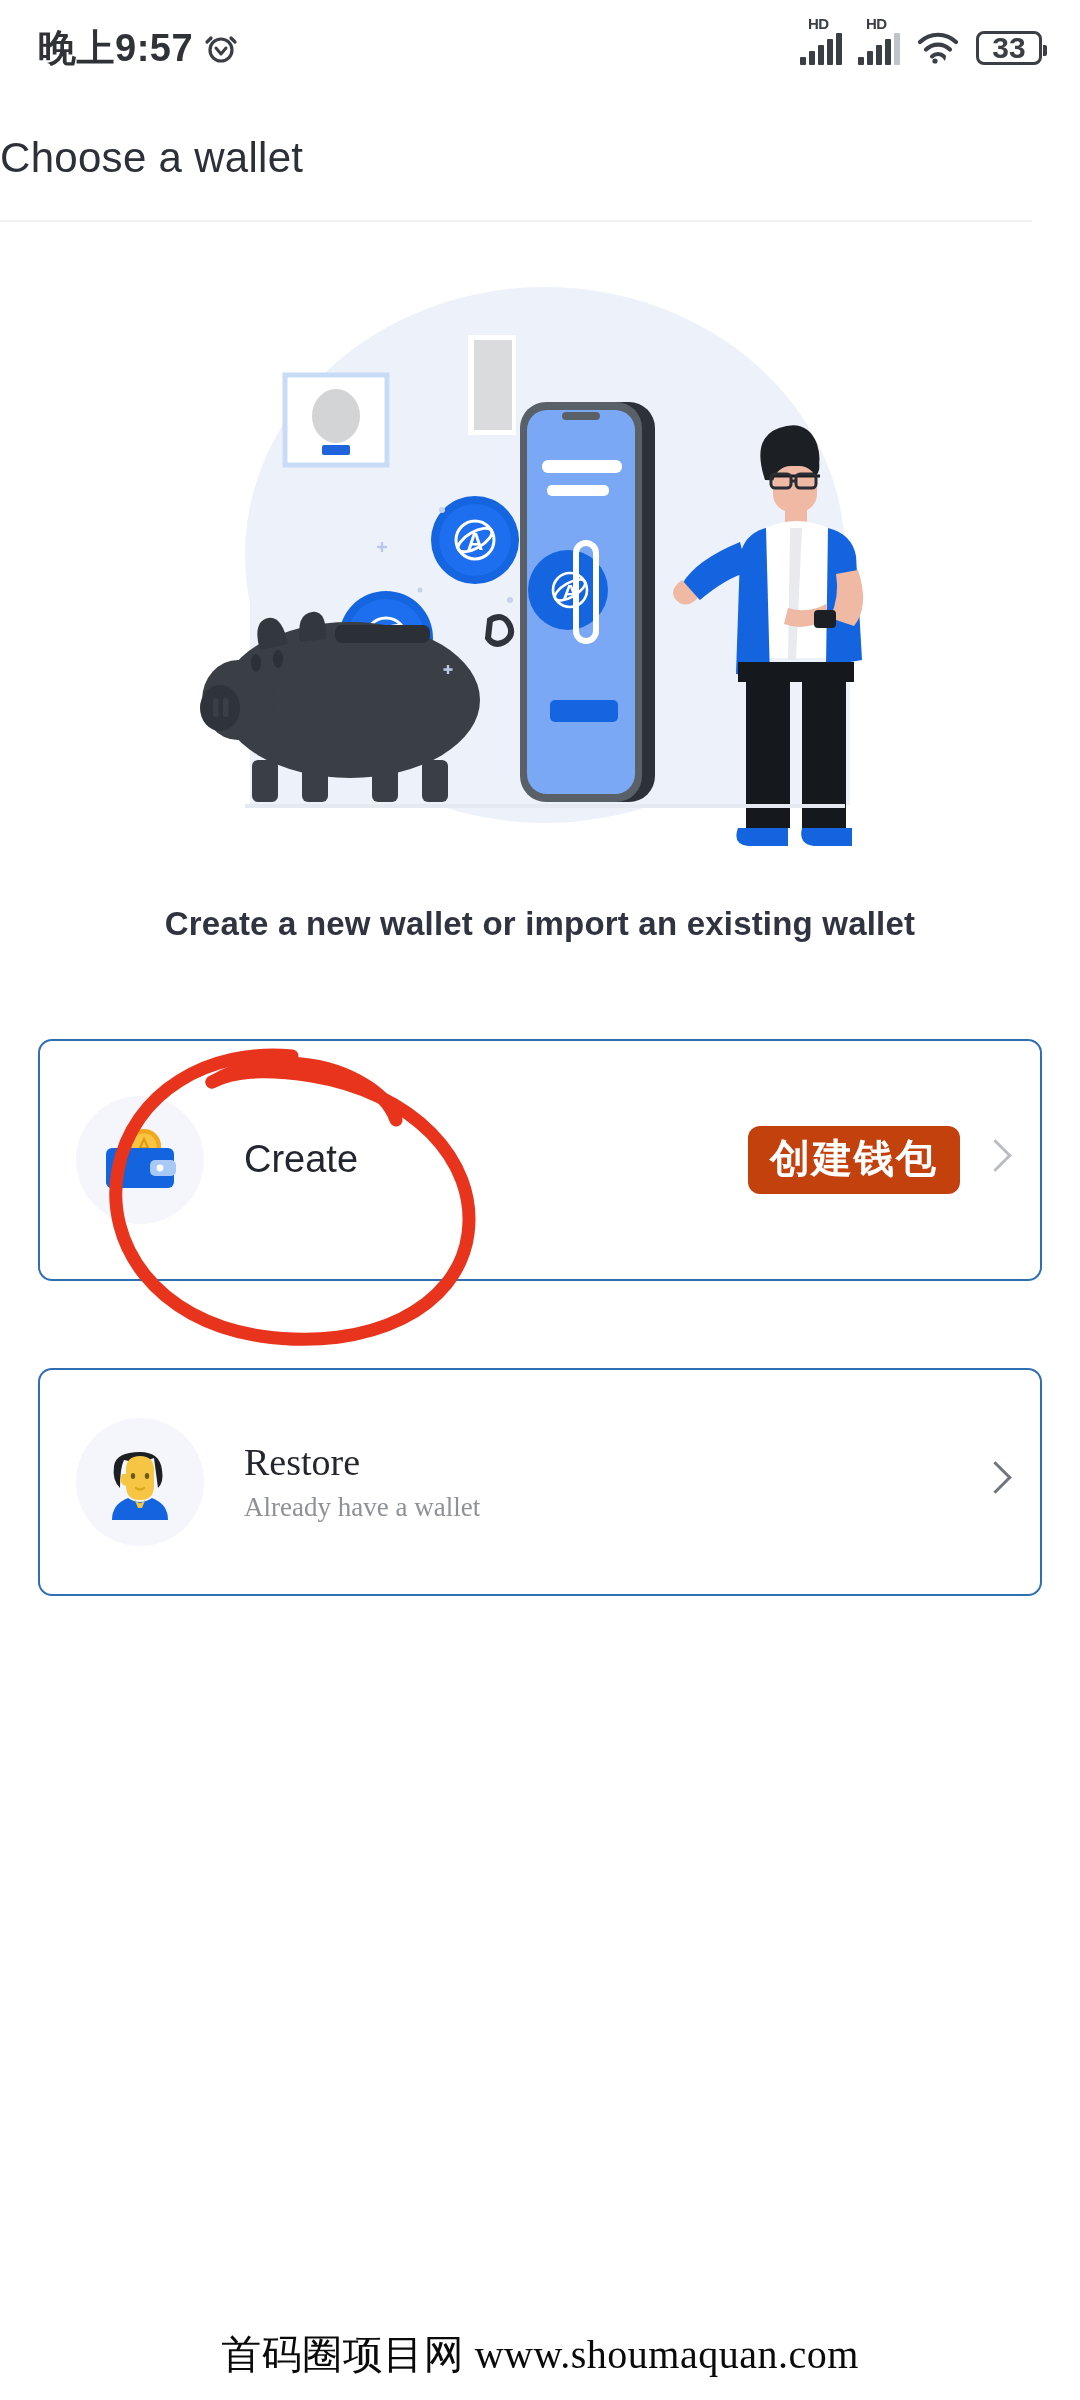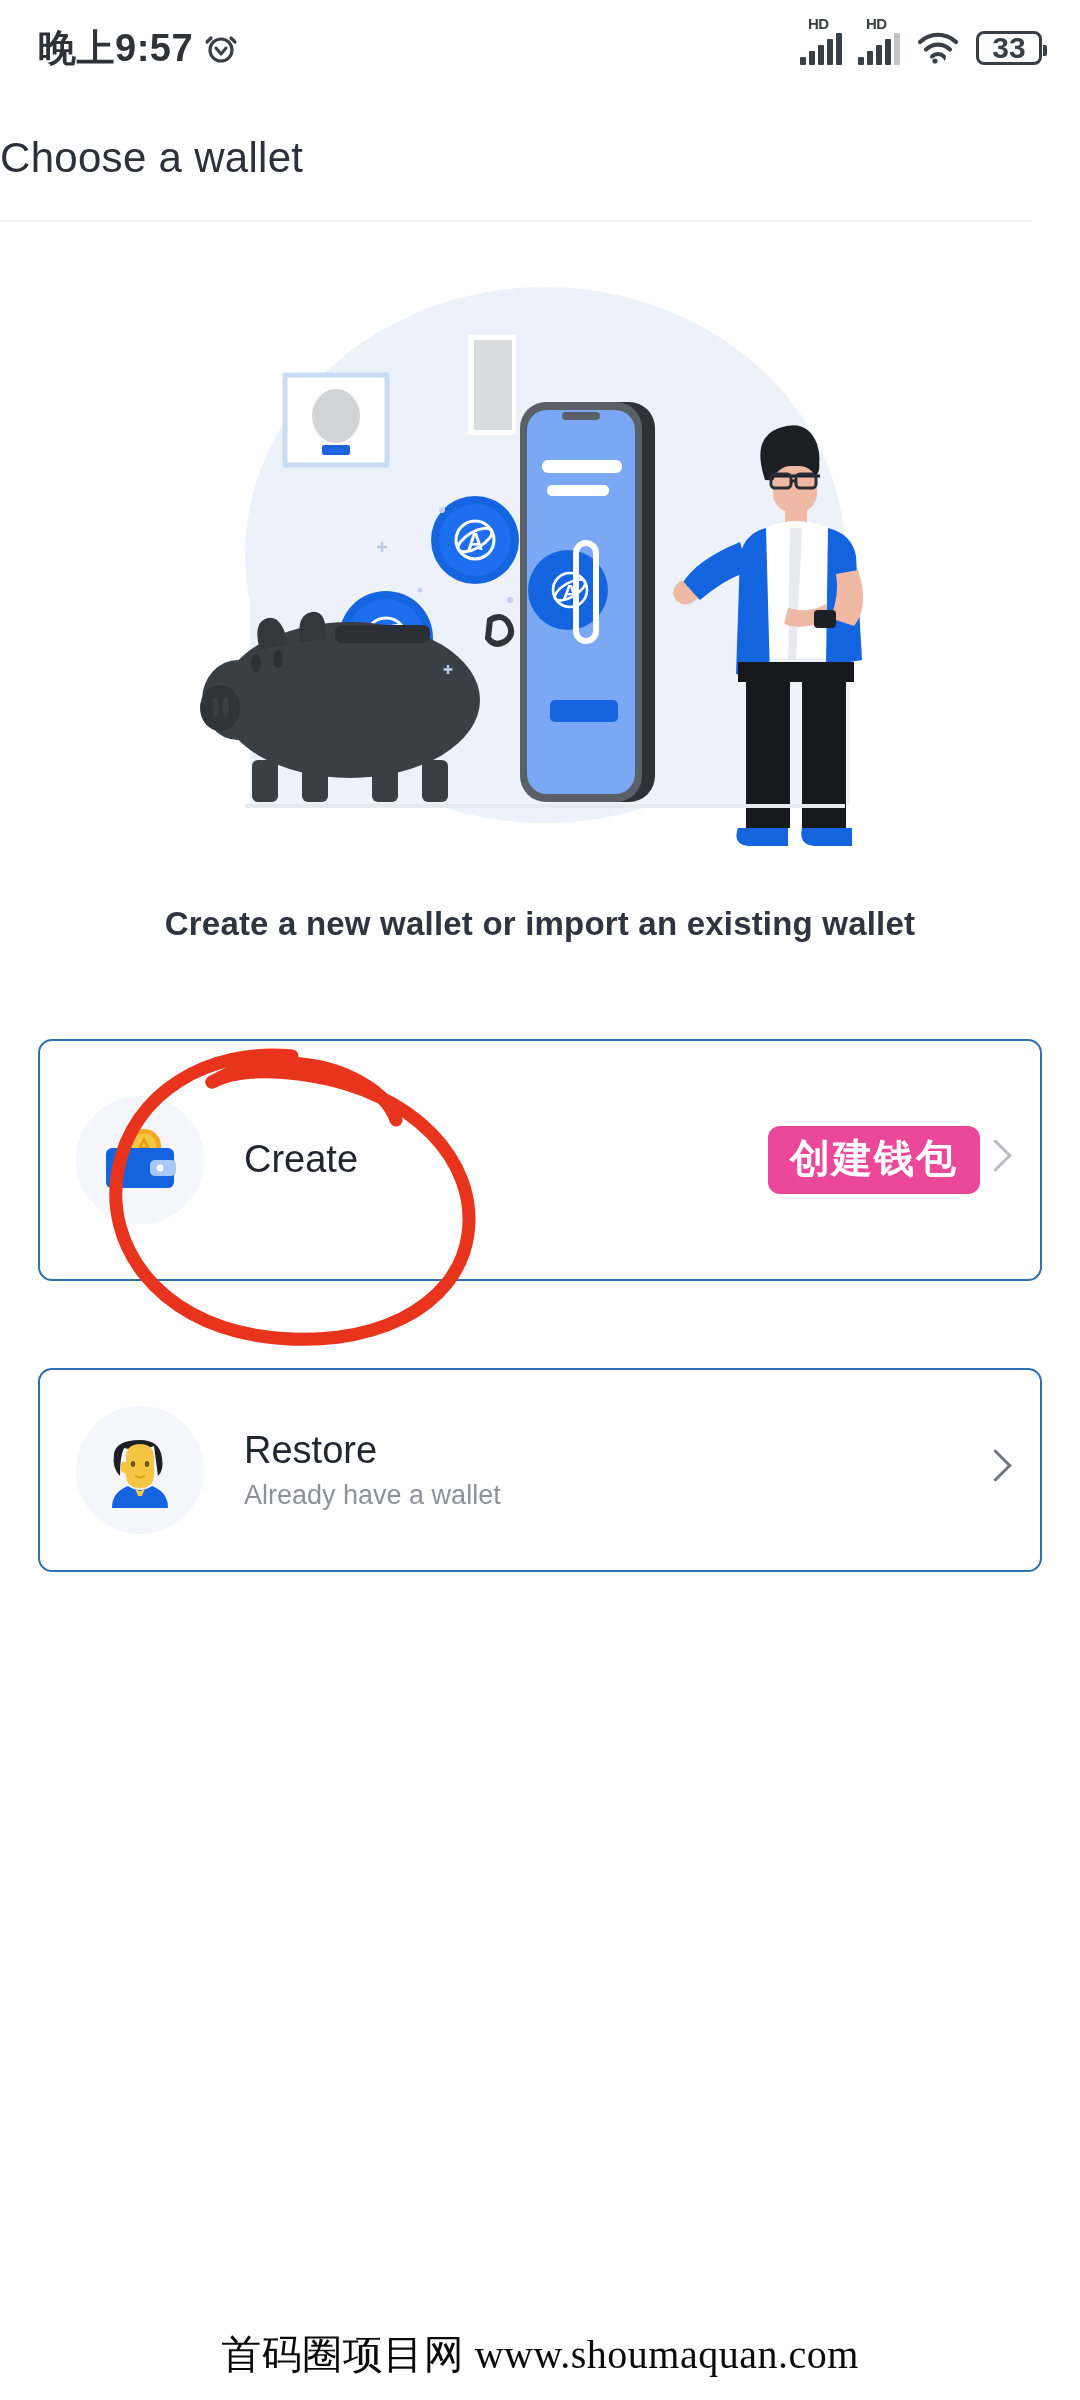--- a/index.html
+++ b/index.html
@@ -155,21 +155,21 @@
     width: 1004px;
     box-sizing: border-box;
     border: 2px solid #2f6fb2;
     border-radius: 14px;
     background: #ffffff;
     display: flex;
     align-items: center;
     padding: 0 26px;
   }
   .card-create { top: 1039px; height: 242px; }
-  .card-restore { top: 1368px; height: 204px; }
+  .card-restore { top: 1368px; height: 228px; font-family: Liberation Serif, serif; }
 
   .card-icon-wrap {
     width: 128px;
     height: 128px;
     border-radius: 50%;
     background: #f4f6fb;
     display: flex;
     align-items: center;
     justify-content: center;
     flex: none;
@@ -188,29 +188,29 @@
   }
   .card-sub {
     font-size: 27px;
     font-weight: 400;
     color: #8d9299;
     margin-top: 8px;
     line-height: 1.15;
   }
   .badge {
     flex: none;
-    background: #ec4899;
+    background: #c2410c;
     color: #ffffff;
     font-size: 40px;
     font-weight: 700;
     border-radius: 12px;
     padding: 12px 22px 16px;
     letter-spacing: 2px;
     line-height: 1;
-    margin-right: 0;
+    margin-right: 20px;
     font-family: "DejaVu Sans", sans-serif;
   }
   .chevron {
     flex: none;
     width: 34px;
     height: 56px;
     position: relative;
   }
   .chevron::before {
     content: "";

